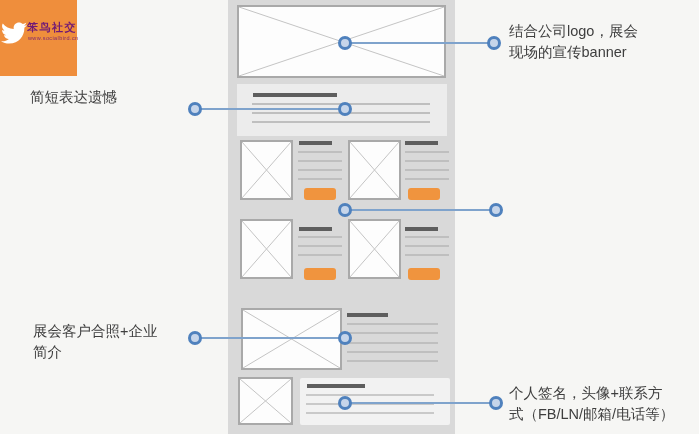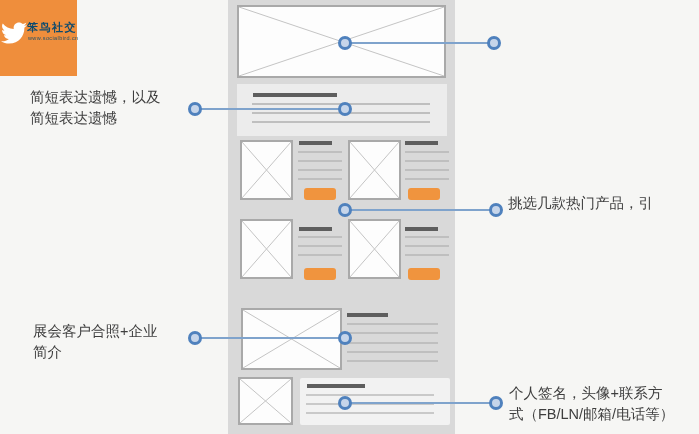--- a/index.html
+++ b/index.html
@@ -6,21 +6,21 @@
   html,body { width:699px; height:434px; }
   body {
     font-family:"Liberation Sans","DejaVu Sans",sans-serif;
     background:#F6F6F4;
     position:relative;
     overflow:hidden;
   }
   #page { position:absolute; inset:0; width:699px; height:434px; }
 
   
-  .logo { position:absolute; left:0; top:0; width:77px; height:76px; background:#EF8E3C; color:#0c4a6e; }
+  .logo { position:absolute; left:0; top:0; width:77px; height:76px; background:#EF8E3C; color:#701a75; }
   .logo .bird { position:absolute; left:1px; top:20px; width:26px; height:26px; }
   .logo .brand { position:absolute; left:27px; top:20px; font-size:11px; letter-spacing:1.5px; font-weight:bold; white-space:nowrap; }
   .logo .site { position:absolute; left:28px; top:35px; font-size:5.5px; letter-spacing:.4px; white-space:nowrap; opacity:.9; }
 
   
   .panel { position:absolute; left:228px; top:0; width:227px; height:434px; background:#D9D9D9; }
   .xbox { position:absolute; background:#FDFDFD; border:2px solid #A9A9A9; }
   .xbox svg { width:100%; height:100%; display:block; }
   .xbox line { stroke:#C4C4C4; stroke-width:1; }
   .bar-dark { position:absolute; height:4px; background:#5E5E5E; }
@@ -155,27 +155,27 @@
   <div class="dot" style="left:345px;top:109px"></div>
   <div class="dot" style="left:195px;top:109px"></div>
   <div class="dot" style="left:345px;top:210px"></div>
   <div class="dot" style="left:496px;top:210px"></div>
   <div class="dot" style="left:345px;top:338px"></div>
   <div class="dot" style="left:195px;top:338px"></div>
   <div class="dot" style="left:345px;top:403px"></div>
   <div class="dot" style="left:496px;top:403px"></div>
 
   <div class="ann" style="left:509px;top:21px;width:186px">
+    <div>结合公司logo，展会</div>
+    <div>现场的宣传banner</div>
   </div>
   <div class="ann" style="left:30px;top:87px;width:185px">
-    <div>简短表达遗憾，以及</div>
     <div>简短表达遗憾</div>
   </div>
   <div class="ann" style="left:508px;top:193px;width:190px">
-    <div>挑选几款热门产品，引</div>
   </div>
   <div class="ann" style="left:509px;top:383px;width:190px">
     <div>个人签名，头像+联系方</div>
     <div>式（FB/LN/邮箱/电话等）</div>
   </div>
   <div class="ann" style="left:33px;top:321px;width:185px">
     <div>展会客户合照+企业</div>
     <div>简介</div>
   </div>
 

